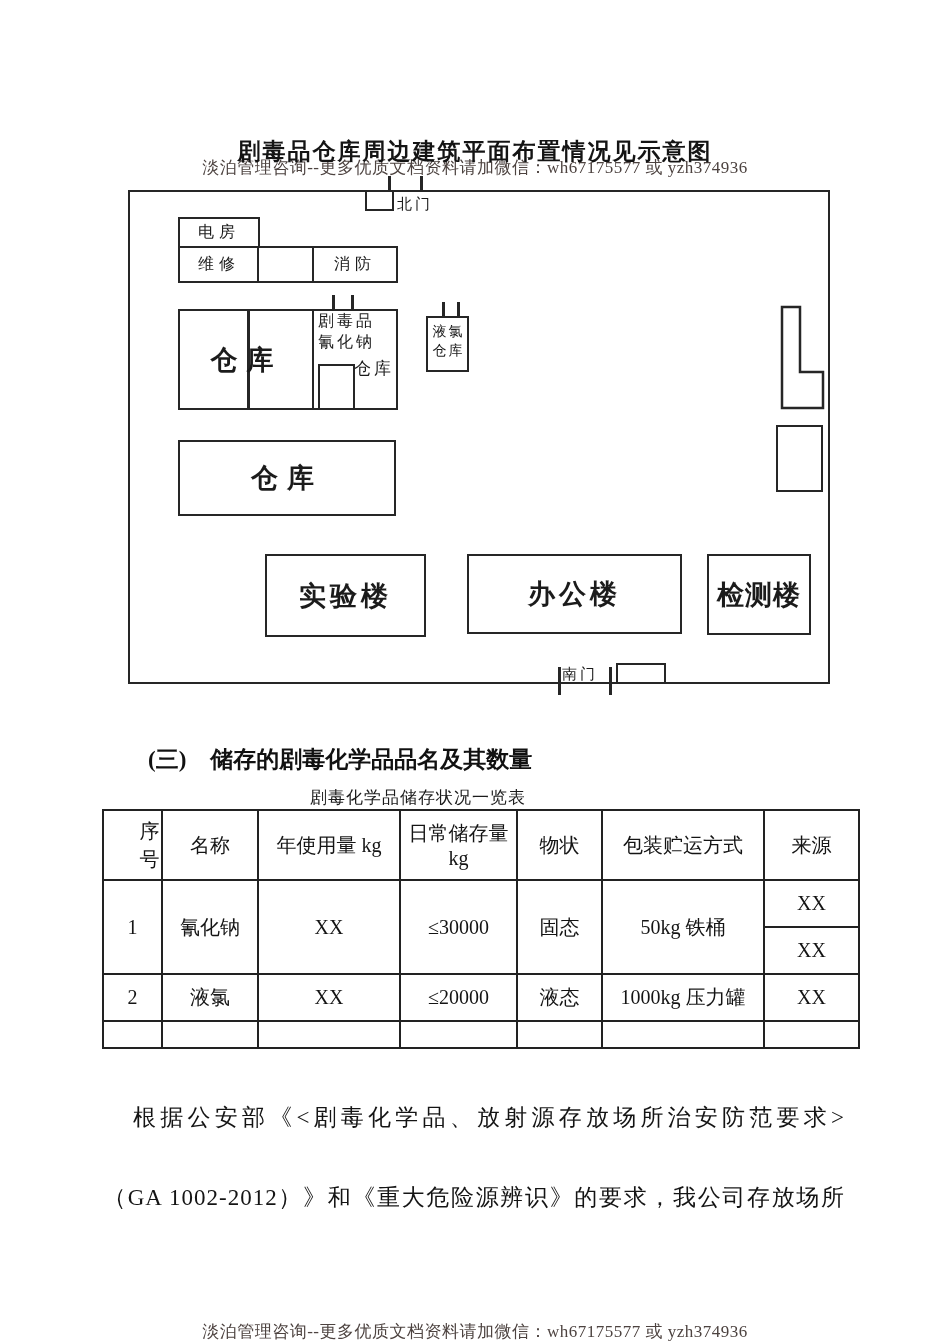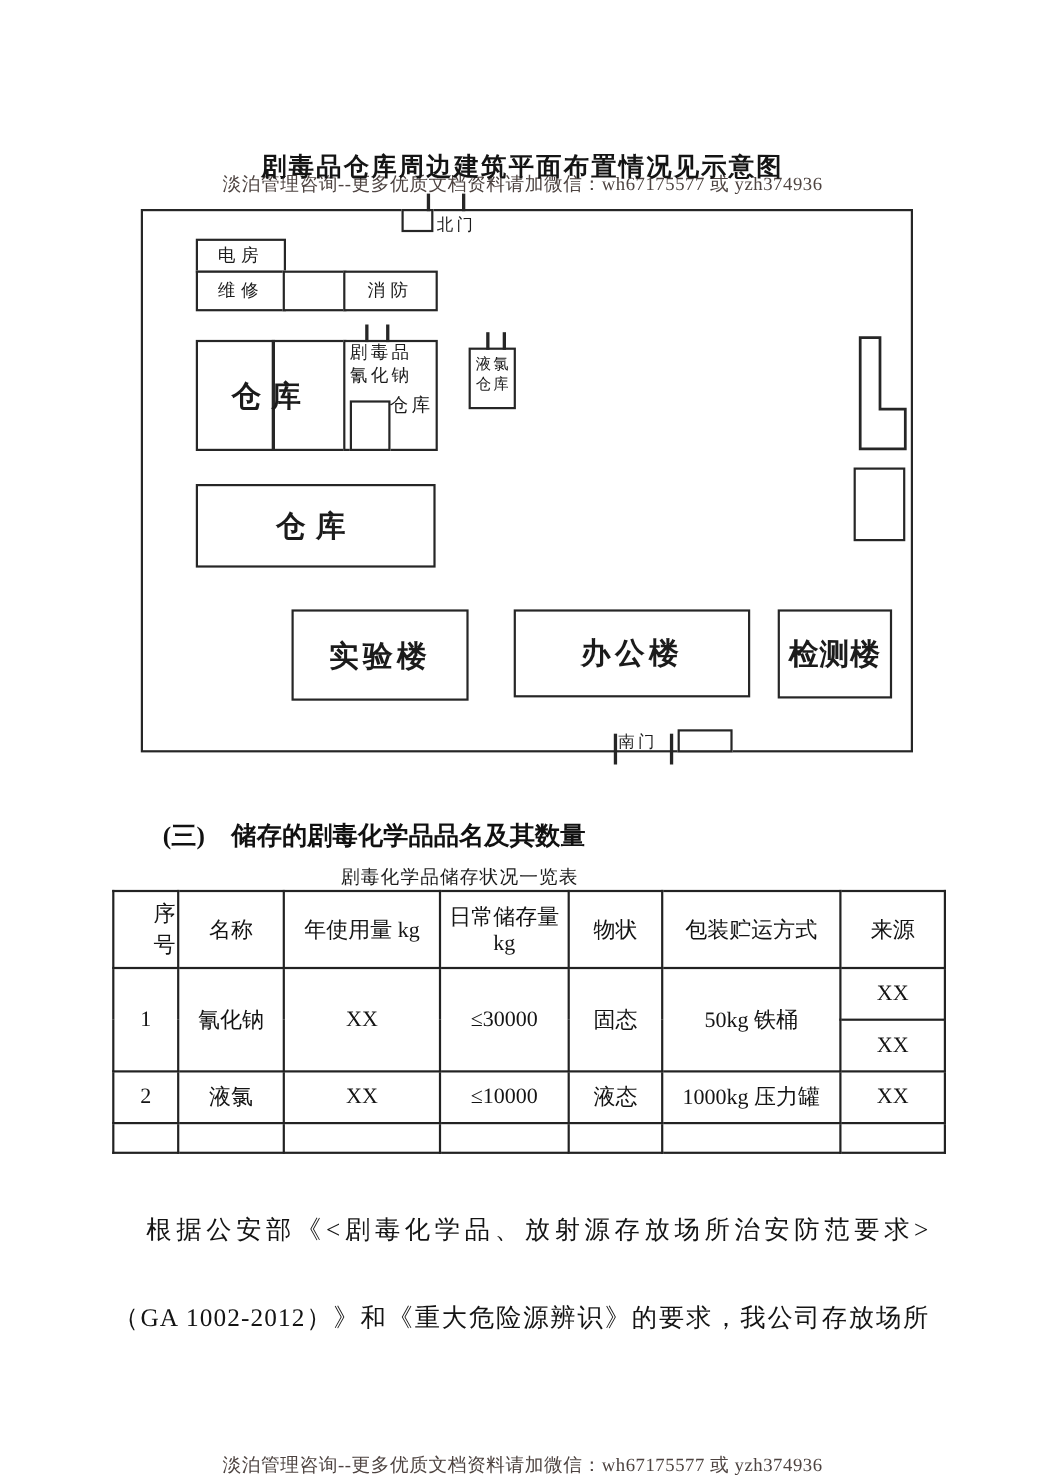--- a/index.html
+++ b/index.html
@@ -156,21 +156,21 @@
         <td rowspan="2">50kg 铁桶</td>
         <td>XX</td>
       </tr>
       <tr class="r-half">
         <td>XX</td>
       </tr>
       <tr class="r-norm">
         <td>2</td>
         <td>液氯</td>
         <td>XX</td>
-        <td>≤10000</td>
+        <td>≤20000</td>
         <td>液态</td>
         <td>1000kg 压力罐</td>
         <td>XX</td>
       </tr>
       <tr class="r-empty">
         <td></td>
           <td></td>
           <td></td>
         <td></td>
           <td></td>

